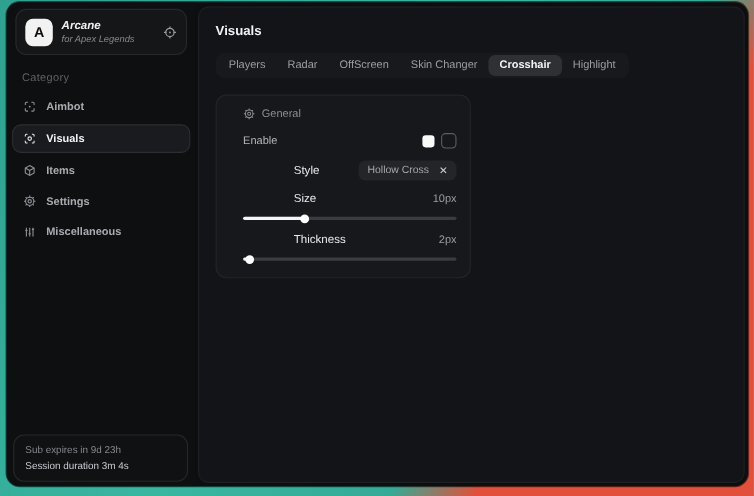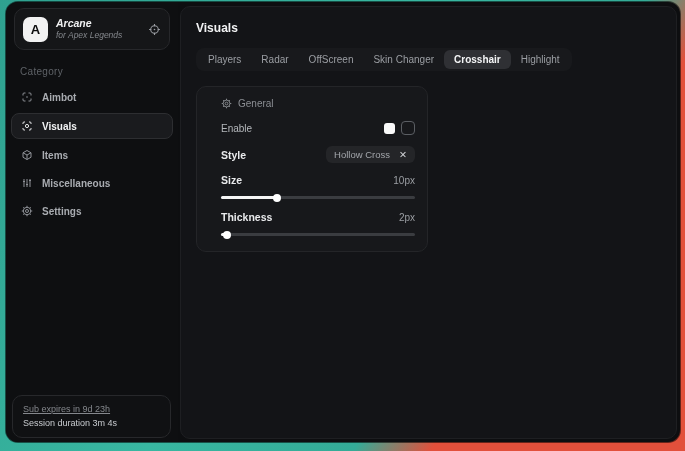--- a/index.html
+++ b/index.html
@@ -40,21 +40,21 @@
   .nav-item .nicon { display:flex; color:#8f9298; }
   .nav-item.selected {
     background:#1a1b1e; border-color:#2d2e31; color:#f2f3f4; height:26px;
   }
   .nav-item.selected .nicon { color:#e8e9ea; }
   .side-footer {
     position:absolute; left:6px; right:7px; bottom:4px;
     border:1px solid #27282b; border-radius:10px; background:#101113;
     padding:7px 10px; line-height:1.5;
   }
-  .foot-line1 { color:#85888d; font-size:9px;text-decoration:underline; }
+  .foot-line1 { color:#85888d; font-size:9px; }
   .foot-line2 { color:#c9ccd0; font-size:9px; }
   
   .main {
     flex:1; margin:4px 3px 3px 2px; background:#131417; border:1px solid #1e1f22;
     border-radius:10px; position:relative; overflow:hidden;
   }
   .page-title { color:#f2f3f4; font-size:12px; font-weight:bold; margin:14px 0 0 15px; }
   .tabbar {
     display:inline-flex; align-items:center; margin:13px 0 0 15px;
     background:#18191c; border-radius:8px; padding:2px;
@@ -64,21 +64,21 @@
   }
   .tab.selected { background:#2f3034; color:#f4f5f6; font-weight:bold; }
   .panel {
     margin:15px 0 0 15px; width:232px; background:#17181b; border:1px solid #242528;
     border-radius:10px; padding:9px 12px 13px 24px;
   }
   .panel-head { display:flex; align-items:center; gap:6px; color:#8b8e93; font-size:10px; margin:2px 0 12px 0; }
   .row { display:flex; align-items:center; justify-content:space-between; margin-bottom:11px; }
   .row:last-child { margin-bottom:0; }
   .lbl-dim { color:#aab; color:#b4b7bb; font-size:10px; }
-  .lbl { color:#e9eaec; font-size:10.5px; font-weight:bold; }
+  .lbl { color:#e9eaec; font-size:10.5px; font-weight:normal;margin-left:46px; }
   .val { color:#9b9ea3; font-size:10px; }
   .enable-controls { display:flex; align-items:center; gap:6px; }
   .swatch { width:11px; height:11px; border-radius:3px; background:#fafafa; }
   .checkbox { width:14px; height:14px; border-radius:4px; border:1.5px solid #5b5e63; background:transparent; }
   .style-pill {
     display:flex; align-items:flex-start; gap:9px; background:#242528; border-radius:6px;
     padding:3px 8px;
   }
   .style-val { color:#a3a6ab; font-size:9.5px; }
   .pill-x { color:#cfd1d4; font-size:9.5px; cursor:default; }
@@ -151,47 +151,47 @@
             <path d="M12 3l8 4.5v9L12 21l-8-4.5v-9L12 3z"></path>
             <path d="M12 12l8-4.5M12 12v9M12 12L4 7.5"></path>
           </svg>
         </span>
         <span>Items</span>
       </div>
 
       <div class="nav-item">
         <span class="nicon">
           <svg width="12" height="12" viewBox="0 0 24 24" fill="none" stroke="currentColor" stroke-width="2">
-            <line x1="6" y1="4" x2="6" y2="20"></line>
-              <line x1="12" y1="4" x2="12" y2="20"></line>
-              <line x1="18" y1="4" x2="18" y2="20"></line>
-            <line x1="4" y1="9" x2="8" y2="9"></line>
-              <line x1="10" y1="15" x2="14" y2="15"></line>
-              <line x1="16" y1="7" x2="20" y2="7"></line>
-          </svg>
-        </span>
-        <span>Miscellaneous</span>
-      </div>
-
-      <div class="nav-item">
-        <span class="nicon">
-          <svg width="12" height="12" viewBox="0 0 24 24" fill="none" stroke="currentColor" stroke-width="2">
             <circle cx="12" cy="12" r="3"></circle>
               <circle cx="12" cy="12" r="7.5"></circle>
             <line x1="12" y1="1.5" x2="12" y2="4.5"></line>
               <line x1="12" y1="19.5" x2="12" y2="22.5"></line>
             <line x1="1.5" y1="12" x2="4.5" y2="12"></line>
               <line x1="19.5" y1="12" x2="22.5" y2="12"></line>
             <line x1="4.6" y1="4.6" x2="6.7" y2="6.7"></line>
               <line x1="17.3" y1="17.3" x2="19.4" y2="19.4"></line>
             <line x1="19.4" y1="4.6" x2="17.3" y2="6.7"></line>
               <line x1="6.7" y1="17.3" x2="4.6" y2="19.4"></line>
           </svg>
         </span>
         <span>Settings</span>
+      </div>
+
+      <div class="nav-item">
+        <span class="nicon">
+          <svg width="12" height="12" viewBox="0 0 24 24" fill="none" stroke="currentColor" stroke-width="2">
+            <line x1="6" y1="4" x2="6" y2="20"></line>
+              <line x1="12" y1="4" x2="12" y2="20"></line>
+              <line x1="18" y1="4" x2="18" y2="20"></line>
+            <line x1="4" y1="9" x2="8" y2="9"></line>
+              <line x1="10" y1="15" x2="14" y2="15"></line>
+              <line x1="16" y1="7" x2="20" y2="7"></line>
+          </svg>
+        </span>
+        <span>Miscellaneous</span>
       </div>
     </div>
 
     <div class="side-footer">
       <div class="foot-line1">Sub expires in 9d 23h</div>
       <div class="foot-line2">Session duration 3m 4s</div>
     </div>
   </div>
 
   <div class="main">

